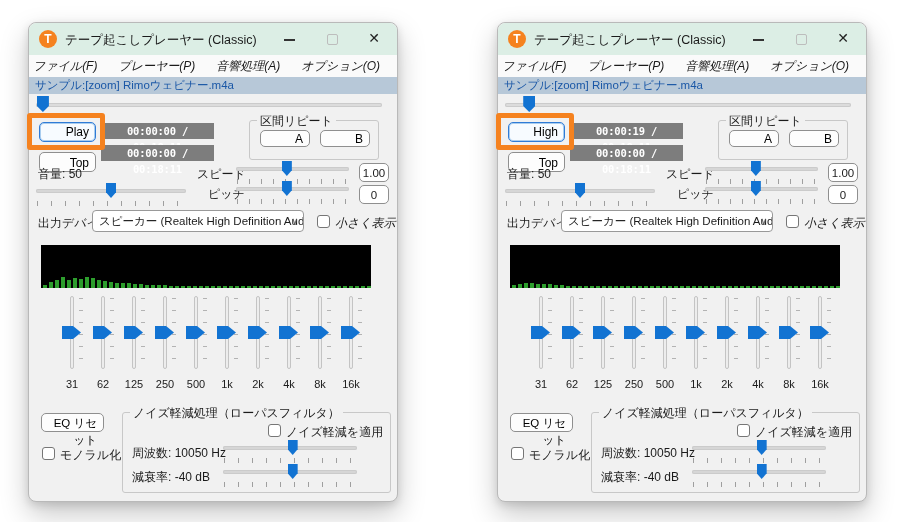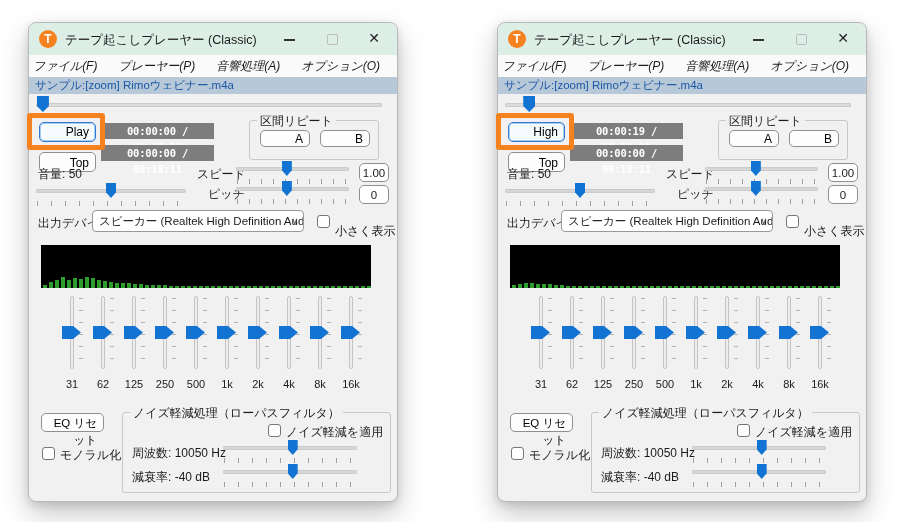--- a/index.html
+++ b/index.html
@@ -69,21 +69,21 @@
     border-radius:5px;text-align:center;line-height:18px;font-size:11.5px;box-sizing:border-box;}
   .value-speed{top:140px}.value-pitch{top:162px}
 
   .outdev-label{left:9px;top:192px;}
   .combobox{position:absolute;left:63px;top:187px;width:212px;height:22px;background:#fff;border:1px solid #999;
     border-radius:4px;box-sizing:border-box;font-size:11.5px;line-height:20px;padding:0 16px 0 6px;
     overflow:hidden;white-space:nowrap;}
   .combo-chevron{position:absolute;right:5px;top:0;line-height:20px;font-size:9px;color:#555;}
   .checkbox{position:absolute;width:13px;height:13px;background:#fff;border:1px solid #767676;border-radius:3px;box-sizing:border-box;}
   .cb-small{left:288px;top:192px;}
-  .cb-small-label{left:306px;top:200px;}
+  .cb-small-label{left:306px;top:192px;font-style:italic;}
 
   .spectrum{position:absolute;left:12px;top:222px;width:330px;height:43px;background:#000;
     display:flex;align-items:flex-end;padding-left:2px;box-sizing:border-box;overflow:hidden;}
   .spectrum i{display:block;width:4px;margin-right:2px;background:#2d9e2d;flex:none;}
 
   .eq{position:absolute;left:0;top:273px;width:364px;height:98px;}
   .eq-col{position:absolute;top:0;width:24px;height:98px;}
   .eq-track{position:absolute;left:10px;top:0;width:4px;height:73px;background:#ededed;border:1px solid #c4c4c4;box-sizing:border-box;border-radius:2px;}
   .eq-ticks{position:absolute;left:19px;top:2px;width:4px;height:71px;
     background:repeating-linear-gradient(180deg,#b3b3b3 0 1px,transparent 1px 12px);}

